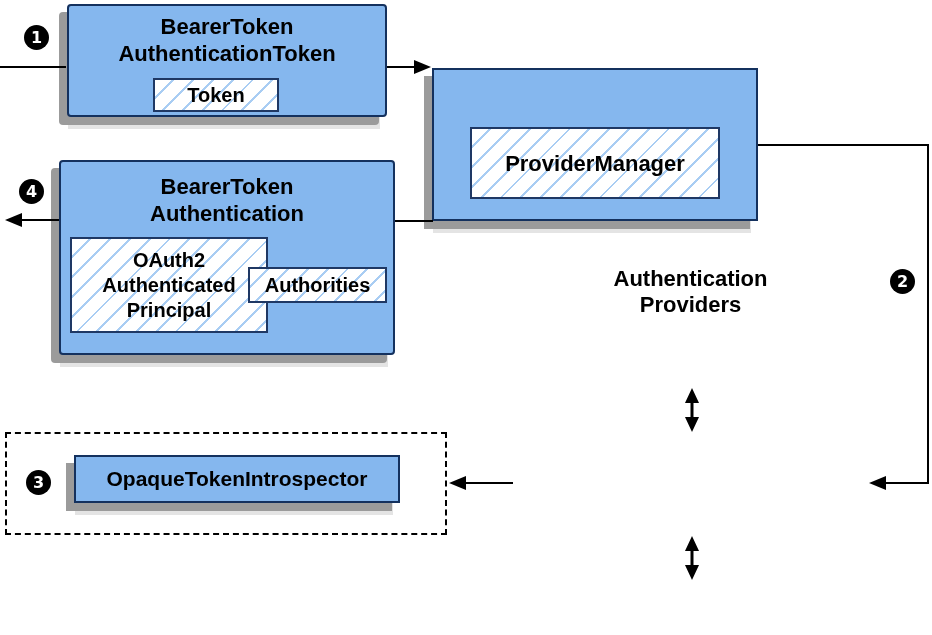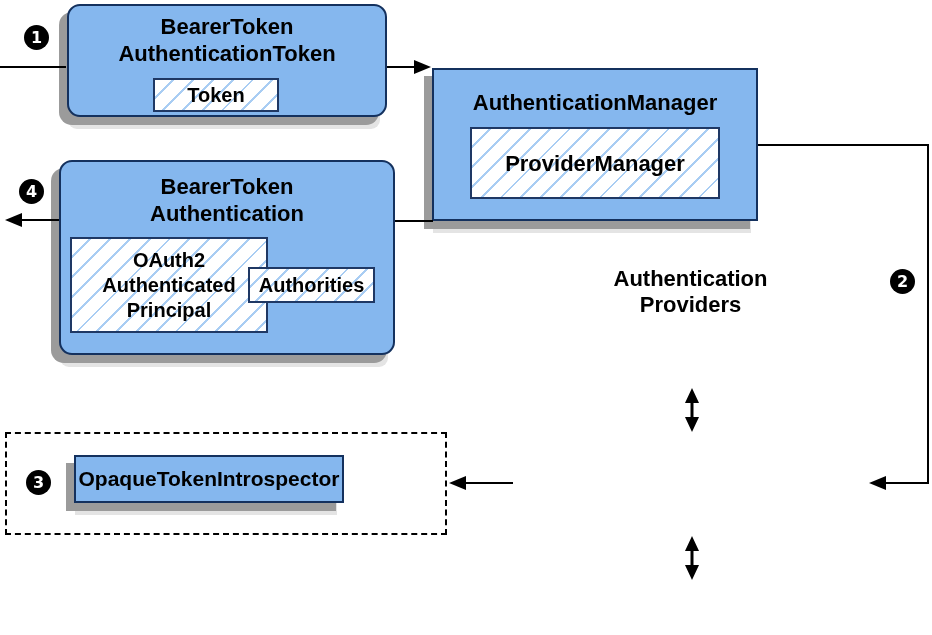--- a/index.html
+++ b/index.html
@@ -13,21 +13,21 @@
     font-weight: bold;
     color: #000000;
     overflow: hidden;
   }
   .node {
     position: absolute;
     background: #85B7EE;
     border: 2px solid #14315E;
     text-align: center;
   }
-  .rounded { border-radius: 13px; }
+  .rounded { border-radius: 4px; }
   .shadowed { box-shadow: -8px 8px 0 0 #9B9B9B, -3px 16px 0 -4px #E4E4E4; }
   .title { white-space: pre-line; font-size: 22px; line-height: 27px; }
   .inner {
     position: absolute;
     background-color: #ffffff;
     background-image: repeating-linear-gradient(135deg, rgba(0,0,0,0) 0px, rgba(0,0,0,0) 12px, #A9CDF3 12px, #A9CDF3 14px);
     border: 2px solid #1F3864;
     display: flex;
     align-items: center;
     justify-content: center;
@@ -90,41 +90,40 @@
 
   <div class="node rounded shadowed" style="left:67px; top:4px; width:320px; height:113px; padding-top:7px;">
     <div class="title">BearerToken
 AuthenticationToken</div>
     <div class="inner" style="left:84px; top:72px; width:126px; height:34px;">
       <span>Token</span>
     </div>
   </div>
 
   <div class="node shadowed" style="left:432px; top:68px; width:326px; height:153px; padding-top:19px;">
-    <div class="title">AuthenticationManager</div>
     <div class="inner" style="left:36px; top:57px; width:250px; height:72px; font-size:22px;">
       <span>ProviderManager</span>
     </div>
   </div>
 
   <div class="node rounded shadowed" style="left:59px; top:160px; width:336px; height:195px; padding-top:11px;">
     <div class="title">BearerToken
 Authentication</div>
     <div class="inner" style="left:9px; top:75px; width:198px; height:96px;">
       <span>OAuth2
 Authenticated
 Principal</span>
     </div>
-    <div class="inner" style="left:187px; top:105px; width:127px; height:36px;">
+    <div class="inner" style="left:187px; top:105px; width:139px; height:36px;">
       <span>Authorities</span>
     </div>
   </div>
 
   <div class="dashed-black" style="left:5px; top:432px; width:442px; height:103px;">
-    <div class="node shadowed flexcenter" style="left:67px; top:21px; width:270px; height:48px; font-size:21px;">
+    <div class="node shadowed flexcenter" style="left:67px; top:21px; width:326px; height:48px; font-size:21px;">
       <span>OpaqueTokenIntrospector</span>
     </div>
   </div>
 
   <div class="free-label" style="left:513px; top:266px; width:355px;">Authentication
 Providers</div>
 
 
   <svg class="wires" viewBox="0 0 932 635">
 

